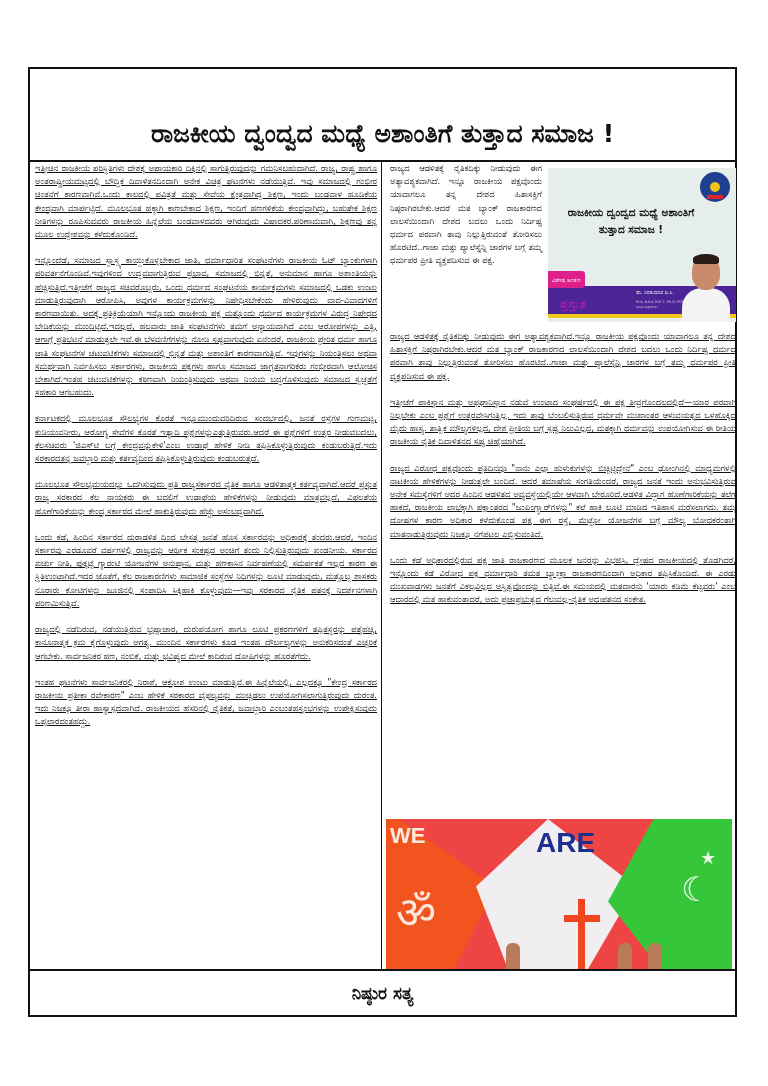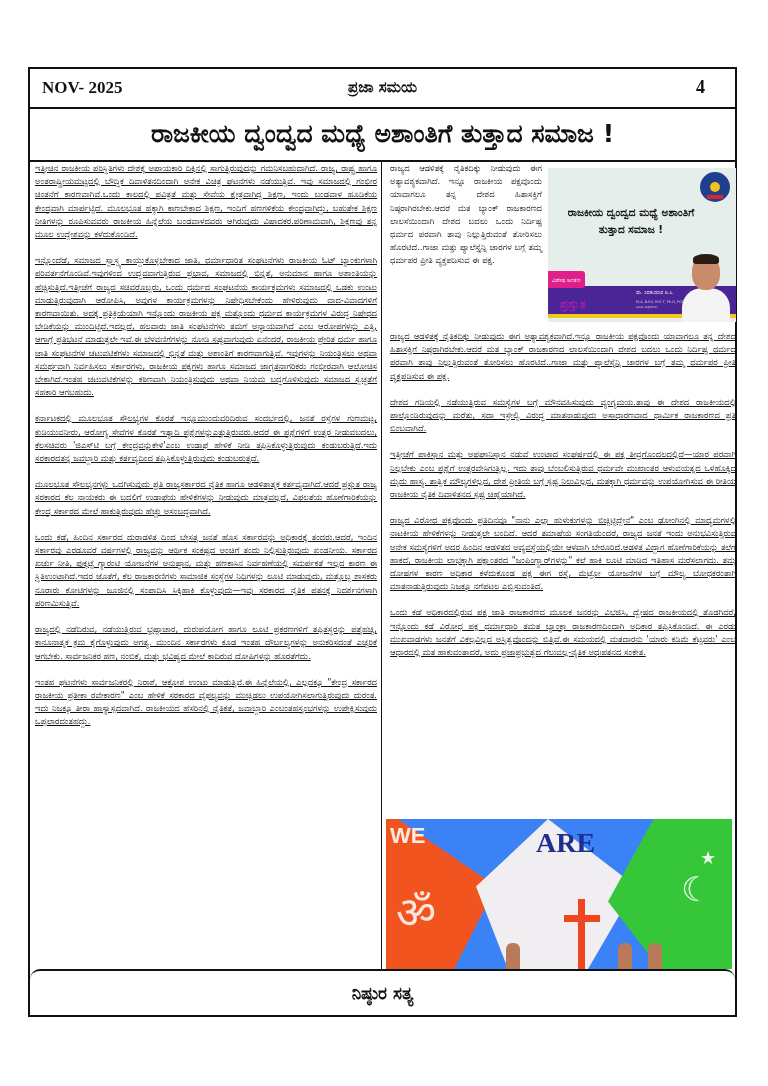--- a/index.html
+++ b/index.html
@@ -25,53 +25,48 @@
   .promo-band { position:absolute; left:0; right:0; bottom:8px; height:28px; background:#4b2595; }
   .promo-band-line { position:absolute; left:0; right:0; bottom:4px; height:4px; background:#f2c81b; }
   .promo-badge { position:absolute; left:0; bottom:34px; background:#e0208a; color:#fff; font-size:6px; padding:2px 4px; border-radius:0 3px 3px 0; }
   .promo-col-name { position:absolute; left:12px; bottom:11px; color:#a21caf; font-weight:bold; font-size:12px; }
   .promo-author { position:absolute; left:88px; bottom:23px; color:#fff; font-size:5px; }
   .promo-author-sub { position:absolute; left:88px; bottom:12px; color:#dcd; font-size:3.5px; line-height:5px; }
   .promo-photo { position:absolute; right:6px; bottom:0; width:48px; height:70px; }
   .promo-photo .head { position:absolute; left:10px; top:4px; width:28px; height:34px; border-radius:45% 45% 45% 45%; background:#c98b6a; }
   .promo-photo .hair { position:absolute; left:11px; top:2px; width:26px; height:10px; border-radius:50% 50% 20% 20%; background:#2a1b14; }
   .promo-photo .body { position:absolute; left:0; top:36px; width:48px; height:34px; border-radius:20px 20px 0 0; background:#f4f4f4; }
-  .news-img { position:absolute; left:356px; bottom:46px; width:346px; height:150px; overflow:hidden; background:#3b82f6; }
+  .news-img { position:absolute; left:356px; bottom:46px; width:346px; height:150px; overflow:hidden; background:#ef4444; }
   .kite { position:absolute; display:flex; align-items:center; justify-content:center; }
   .kite-orange { left:-30px; top:0px; width:140px; height:150px; background:#f1541f; clip-path:polygon(30% 0, 100% 45%, 70% 100%, 0 100%, 0 0); }
   .kite-white { left:90px; top:0; width:160px; height:150px; background:#f1eef1; clip-path:polygon(45% 0, 100% 45%, 70% 100%, 20% 100%, 0 45%); }
   .kite-green { left:222px; top:0; width:130px; height:150px; background:#35c63a; clip-path:polygon(0 55%, 35% 0, 100% 0, 100% 100%, 40% 100%); }
   .kite-word { position:absolute; font-weight:bold; font-family:"Liberation Sans", sans-serif; }
   .w-we { left:4px; top:4px; font-size:22px; color:#fbe9e0; }
-  .w-are { left:150px; top:8px; font-size:28px; color:#1e2f8f;font-family:Liberation Serif, serif; }
+  .w-are { left:150px; top:8px; font-size:28px; color:#1e2f8f; }
   .om { position:absolute; left:10px; top:62px; font-size:44px; color:#fbe6dc; }
   .cross-v { position:absolute; left:192px; top:80px; width:7px; height:70px; background:#f0461f; }
   .cross-h { position:absolute; left:178px; top:96px; width:36px; height:7px; background:#f0461f; }
   .crescent { position:absolute; left:295px; top:50px; font-size:34px; color:#eaf7e6; }
   .star { position:absolute; left:314px; top:28px; font-size:18px; color:#eaf7e6; }
   .hands { position:absolute; bottom:0; width:14px; height:26px; background:#b97a5a; border-radius:6px 6px 0 0; }
-  .footer { position:absolute; left:0; right:0; bottom:0; height:44px; border-top:2px solid #111; display:flex; align-items:center; justify-content:center; font-weight:bold; font-size:17px;border-radius:10px; }
+  .footer { position:absolute; left:0; right:0; bottom:0; height:44px; border-top:2px solid #111; display:flex; align-items:center; justify-content:center; font-weight:bold; font-size:17px; }
 </style>
 </head>
 <body>
 
 <div class="page">
-  <div class="masthead">
-    <span class="mast-date">NOV- 2025</span>
-    <div class="mast-name">ಪ್ರಜಾ ಸಮಯ</div>
-    <span class="mast-page">4</span>
-  </div>
 
   <div class="headline">ರಾಜಕೀಯ ದ್ವಂದ್ವದ ಮಧ್ಯೆ ಅಶಾಂತಿಗೆ ತುತ್ತಾದ ಸಮಾಜ !</div>
 
   <div class="col col-left">
     <p>ಇತ್ತೀಚಿನ ರಾಜಕೀಯ ಪರಿಸ್ಥಿತಿಗಳು ದೇಶಕ್ಕೆ ಅಪಾಯಕಾರಿ ದಿಕ್ಕಿನಲ್ಲಿ ಸಾಗುತ್ತಿರುವುದನ್ನು ಗಮನಿಸಬಹುದಾಗಿದೆ. ರಾಜ್ಯ, ರಾಷ್ಟ್ರ ಹಾಗೂ ಅಂತರಾಷ್ಟ್ರೀಯಮಟ್ಟದಲ್ಲಿ ಬೌದ್ಧಿಕ ದಿವಾಳಿತನದಿಂದಾಗಿ ಅನೇಕ ವಿಚಿತ್ರ ಘಟನೆಗಳು ನಡೆಯುತ್ತಿವೆ. ಇವು ಸಮಾಜದಲ್ಲಿ ಗಂಭೀರ ಚಿಂತನೆಗೆ ಕಾರಣವಾಗಿವೆ.ಒಂದು ಕಾಲದಲ್ಲಿ ಪವಿತ್ರತೆ ಮತ್ತು ಸೇವೆಯ ಕ್ಷೇತ್ರವಾಗಿದ್ದ ಶಿಕ್ಷಣ, ಇಂದು ಬಂಡವಾಳ ಹೂಡಿಕೆಯ ಕೇಂದ್ರವಾಗಿ ಮಾರ್ಪಟ್ಟಿದೆ. ಮೂಲಭೂತ ಹಕ್ಕಾಗಿ ಕಾಣಬೇಕಾದ ಶಿಕ್ಷಣ, ಇಂದಿಗೆ ಹಣಗಳಿಕೆಯ ಕೇಂದ್ರವಾಗಿದ್ದು, ಬಹುತೇಕ ಶಿಕ್ಷಣ ನೀತಿಗಳನ್ನು ರೂಪಿಸುವವರು ರಾಜಕೀಯ ಹಿನ್ನೆಲೆಯ ಬಂಡವಾಳದವರು ಆಗಿರುವುದು ವಿಷಾದಕರ.ಪರಿಣಾಮವಾಗಿ, ಶಿಕ್ಷಣವು ತನ್ನ ಮೂಲ ಉದ್ದೇಶವನ್ನು ಕಳೆದುಕೊಂಡಿದೆ.</p>
     <p>ಇನ್ನೊಂದೆಡೆ, ಸಮಾಜದ ಸ್ವಾಸ್ಥ್ಯ ಕಾಯ್ದುಕೊಳ್ಳಬೇಕಾದ ಜಾತಿ, ಧರ್ಮಾಧಾರಿತ ಸಂಘಟನೆಗಳು ರಾಜಕೀಯ ಓಟ್ ಬ್ಯಾಂಕುಗಳಾಗಿ ಪರಿವರ್ತನೆಗೊಂಡಿವೆ.ಇವುಗಳಿಂದ ಉದ್ಭವವಾಗುತ್ತಿರುವ ಪ್ರಭಾವ, ಸಮಾಜದಲ್ಲಿ ಭಿನ್ನತೆ, ಅನುಮಾನ ಹಾಗೂ ಅಶಾಂತಿಯನ್ನು ಹೆಚ್ಚಿಸುತ್ತಿದೆ.ಇತ್ತೀಚೆಗೆ ರಾಜ್ಯದ ಸಚಿವರೊಬ್ಬರು, ಒಂದು ಧರ್ಮದ ಸಂಘಟನೆಯ ಕಾರ್ಯಕ್ರಮಗಳು ಸಮಾಜದಲ್ಲಿ ಒಡಕು ಉಂಟು ಮಾಡುತ್ತಿರುವುದಾಗಿ ಆರೋಪಿಸಿ, ಅವುಗಳ ಕಾರ್ಯಕ್ರಮಗಳನ್ನು ನಿಷೇಧಿಸಬೇಕೆಂದು ಹೇಳಿರುವುದು ವಾದ-ವಿವಾದಗಳಿಗೆ ಕಾರಣವಾಯಿತು. ಅದಕ್ಕೆ ಪ್ರತಿಕ್ರಿಯೆಯಾಗಿ ಇನ್ನೊಂದು ರಾಜಕೀಯ ಪಕ್ಷ ಮತ್ತೊಂದು ಧರ್ಮದ ಕಾರ್ಯಕ್ರಮಗಳ ವಿರುದ್ಧ ನಿಷೇಧದ ಬೇಡಿಕೆಯನ್ನು ಮುಂದಿಟ್ಟಿದೆ.ಇದಲ್ಲದೆ, ಹಲವಾರು ಜಾತಿ ಸಂಘಟನೆಗಳು ತಮಗೆ ಅನ್ಯಾಯವಾಗಿದೆ ಎಂಬ ಆರೋಪಗಳನ್ನು ಎತ್ತಿ, ಆಗಾಗ್ಗೆ ಪ್ರತಿಭಟನೆ ಮಾಡುತ್ತಲೇ ಇವೆ.ಈ ಬೆಳವಣಿಗೆಗಳನ್ನು ನೋಡಿ ಸ್ಪಷ್ಟವಾಗುವುದು ಏನೆಂದರೆ, ರಾಜಕೀಯ ಪ್ರೇರಿತ ಧರ್ಮ ಹಾಗೂ ಜಾತಿ ಸಂಘಟನೆಗಳ ಚಟುವಟಿಕೆಗಳು ಸಮಾಜದಲ್ಲಿ ಭಿನ್ನತೆ ಮತ್ತು ಅಶಾಂತಿಗೆ ಕಾರಣವಾಗುತ್ತಿವೆ. ಇವುಗಳನ್ನು ನಿಯಂತ್ರಿಸಲು ಅಥವಾ ಸಮರ್ಥವಾಗಿ ನಿರ್ವಹಿಸಲು ಸರ್ಕಾರಗಳು, ರಾಜಕೀಯ ಪಕ್ಷಗಳು ಹಾಗೂ ಸಮಾಜದ ಜಾಗೃತನಾಗರಿಕರು ಗಂಭೀರವಾಗಿ ಆಲೋಚಿಸ ಬೇಕಾಗಿದೆ.ಇಂತಹ ಚಟುವಟಿಕೆಗಳನ್ನು ಕಠಿಣವಾಗಿ ನಿಯಂತ್ರಿಸುವುದು ಅಥವಾ ನಿಯಮ ಬದ್ಧಗೊಳಿಸುವುದು ಸಮಾಜದ ಸ್ವಚ್ಛತೆಗೆ ಸಹಕಾರಿ ಆಗಬಹುದು.</p>
     <p>ಕರ್ನಾಟಕದಲ್ಲಿ ಮೂಲಭೂತ ಸೌಲಭ್ಯಗಳ ಕೊರತೆ ಇನ್ನೂಮುಂದುವರಿದಿರುವ ಸಂದರ್ಭದಲ್ಲಿ, ಜನತೆ ರಸ್ತೆಗಳ ಗುಣಮಟ್ಟ, ಕುಡಿಯುವನೀರು, ಆರೋಗ್ಯ ಸೇವೆಗಳ ಕೊರತೆ ಇತ್ಯಾದಿ ಪ್ರಶ್ನೆಗಳನ್ನುಎತ್ತುತ್ತಿರುವರು.ಆದರೆ ಈ ಪ್ರಶ್ನೆಗಳಿಗೆ ಉತ್ತರ ನೀಡುವಬದಲು, ಕೆಲಸಚಿವರು 'ಜಿಎಸ್‌ಟಿ ಬಗ್ಗೆ ಕೇಂದ್ರವನ್ನುಕೇಳಿ'ಎಂಬ ಉಡಾಫೆ ಹೇಳಿಕೆ ನೀಡಿ ತಪ್ಪಿಸಿಕೊಳ್ಳುತ್ತಿರುವುದು ಕಂಡುಬರುತ್ತಿದೆ.ಇದು ಸರಕಾರದತನ್ನ ಜವಬ್ದಾರಿ ಮತ್ತು ಕರ್ತವ್ಯದಿಂದ ತಪ್ಪಿಸಿಕೊಳ್ಳುತ್ತಿರುವುದು ಕಂಡುಬರುತ್ತದೆ.</p>
-    <p>ಮೂಲಭೂತ ಸೌಲಭ್ಶನಗಳ್ನು ಒದಗಿಸುವುದು ಪ್ರತಿ ರಾಜ್ಯಸರ್ಕಾರದ ನೈತಿಕ ಹಾಗೂ ಆಡಳಿತಾತ್ಮಕ ಕರ್ತವ್ಯವಾಗಿದೆ.ಆದರೆ ಪ್ರಸ್ತುತ ರಾಜ್ಯ ಸರಕಾರದ ಕೆಲ ನಾಯಕರು ಈ ಬದಲಿಗೆ ಉಡಾಫೆಯ ಹೇಳಿಕೆಗಳನ್ನು ನೀಡುವುದು ಮಾತ್ರವಲ್ಲದೆ, ವಿಫಲತೆಯ ಹೊಣೆಗಾರಿಕೆಯನ್ನು ಕೇಂದ್ರ ಸರ್ಕಾರದ ಮೇಲೆ ಹಾಕುತ್ತಿರುವುದು ಹೆಚ್ಚು ಅಸಂಬದ್ಧವಾಗಿದೆ.</p>
+    <p>ಮೂಲಭೂತ ಸೌಲಭ್ಸಮಯದಲ್ನು ಒದಗಿಸುವುದು ಪ್ರತಿ ರಾಜ್ಯಸರ್ಕಾರದ ನೈತಿಕ ಹಾಗೂ ಆಡಳಿತಾತ್ಮಕ ಕರ್ತವ್ಯವಾಗಿದೆ.ಆದರೆ ಪ್ರಸ್ತುತ ರಾಜ್ಯ ಸರಕಾರದ ಕೆಲ ನಾಯಕರು ಈ ಬದಲಿಗೆ ಉಡಾಫೆಯ ಹೇಳಿಕೆಗಳನ್ನು ನೀಡುವುದು ಮಾತ್ರವಲ್ಲದೆ, ವಿಫಲತೆಯ ಹೊಣೆಗಾರಿಕೆಯನ್ನು ಕೇಂದ್ರ ಸರ್ಕಾರದ ಮೇಲೆ ಹಾಕುತ್ತಿರುವುದು ಹೆಚ್ಚು ಅಸಂಬದ್ಧವಾಗಿದೆ.</p>
     <p>ಒಂದು ಕಡೆ, ಹಿಂದಿನ ಸರ್ಕಾರದ ದುರಾಡಳಿತ ದಿಂದ ಬೇಸತ್ತ ಜನತೆ ಹೊಸ ಸರ್ಕಾರವನ್ನು ಅಧಿಕಾರಕ್ಕೆ ತಂದರು.ಆದರೆ, ಇಂದಿನ ಸರ್ಕಾರವು ಎರಡೂವರೆ ವರ್ಷಗಳಲ್ಲಿ ರಾಜ್ಯವನ್ನು ಆರ್ಥಿಕ ಸಂಕಷ್ಟದ ಅಂಚಿಗೆ ತಂದು ನಿಲ್ಲಿಸುತ್ತಿರುವುದು ಖಂಡನೀಯ. ಸರ್ಕಾರದ ಖರ್ಚು ನೀತಿ, ಪುಕ್ಕಟ್ಟೆ ಗ್ಯಾರಂಟಿ ಯೋಜನೆಗಳ ಅನುಷ್ಠಾನ, ಮತ್ತು ಹಣಕಾಸಿನ ನಿರ್ವಹಣೆಯಲ್ಲಿ ಸಮರ್ಪಕತೆ ಇಲ್ಲದ ಕಾರಣ ಈ ಸ್ಥಿತಿಉಂಟಾಗಿದೆ.ಇದರ ಜೊತೆಗೆ, ಕೆಲ ರಾಜಕಾರಣಿಗಳು ಸಾಮಾಜಿಕ ಸಂಸ್ಥೆಗಳ ನಿಧಿಗಳನ್ನು ಲೂಟಿ ಮಾಡುವುದು, ಮತ್ತೊಬ್ಬ ಶಾಸಕರು ನೂರಾರು ಕೋಟಿಗಳನ್ನು ಜೂಜಿನಲ್ಲಿ ಸಂಪಾದಿಸಿ ಸಿಕ್ಕಿಹಾಕಿ ಕೊಳ್ಳುವುದು—ಇವು ಸರಕಾರದ ನೈತಿಕ ಪತನಕ್ಕೆ ನಿದರ್ಶನಗಳಾಗಿ ಪರಿಣಮಿಸುತ್ತಿವೆ.</p>
     <p>ರಾಜ್ಯದಲ್ಲಿ ನಡೆದಿರುವ, ನಡೆಯುತ್ತಿರುವ ಭ್ರಷ್ಟಾಚಾರ, ದುರುಪಯೋಗ ಹಾಗೂ ಲೂಟಿ ಪ್ರಕರಣಗಳಿಗೆ ತಪ್ಪಿತಸ್ಥರನ್ನು ಪತ್ತೆಹಚ್ಚಿ, ಕಾನೂನಾತ್ಮಕ ಕ್ರಮ ಕೈಗೊಳ್ಳುವುದು ಅಗತ್ಯ. ಮುಂದಿನ ಸರ್ಕಾರಗಳು ಕೂಡ ಇಂತಹ ದೌರ್ಬಲ್ಯಗಳನ್ನು ಅನುಕರಿಸದಂತೆ ಎಚ್ಚರಿಕೆ ಆಗಬೇಕು. ಸಾರ್ವಜನಿಕರ ಹಣ, ನಂಬಿಕೆ, ಮತ್ತು ಭವಿಷ್ಯದ ಮೇಲೆ ಕಾದಿರುವ ದೋಷಿಗಳನ್ನು ಹೊರತೆಗೆದು.</p>
     <p>ಇಂತಹ ಘಟನೆಗಳು ಸಾರ್ವಜನಿಕರಲ್ಲಿ ನಿರಾಶೆ, ಆಕ್ರೋಶ ಉಂಟು ಮಾಡುತ್ತಿವೆ.ಈ ಹಿನ್ನೆಲೆಯಲ್ಲಿ, ಎಲ್ಲದಕ್ಕೂ "ಕೇಂದ್ರ ಸರ್ಕಾರದ ರಾಜಕೀಯ ಪ್ರತೀಕಾ ರವೇಕಾರಣ" ಎಂಬ ಹೇಳಿಕೆ ಸರಕಾರದ ವೈಫಲ್ಯವನ್ನು ಮುಚ್ಚಿಡಲು ಉಪಯೋಗಿಸಲಾಗುತ್ತಿರುವುದು ದುರಂತ. ಇದು ನಿಜಕ್ಕೂ ತೀರಾ ಹಾಸ್ಯಾಸ್ಪದವಾಗಿದೆ. ರಾಜಕೀಯದ ಹೆಸರಿನಲ್ಲಿ ನೈತಿಕತೆ, ಜವಾಬ್ದಾರಿ ಎಂಬಂತಹಸ್ತಂಭಗಳನ್ನು ಉಪೇಕ್ಷಿಸುವುದು ಒಪ್ಪಲಾರದಂತಹದ್ದು.</p>
   </div>
 
   <div class="col-divider"></div>
 
   <div class="col col-right">
     <div class="intro-wrap">
       <div class="intro-text">ರಾಜ್ಯದ ಆಡಳಿತಕ್ಕೆ ನೈತಿಕದಿಕ್ಕು ನೀಡುವುದು ಈಗ ಅತ್ಯಾವಶ್ಯಕವಾಗಿದೆ. ಇನ್ನೂ ರಾಜಕೀಯ ಪಕ್ಷವೊಂದು ಯಾವಾಗಲೂ ತನ್ನ ದೇಶದ ಹಿತಾಸಕ್ತಿಗೆ ನಿಷ್ಠರಾಗಿರಬೇಕು.ಆದರೆ ಮತ ಬ್ಯಾಂಕ್ ರಾಜಕಾರಣದ ಲಾಲಸೆಯಿಂದಾಗಿ ದೇಶದ ಬದಲು ಒಂದು ನಿರ್ದಿಷ್ಟ ಧರ್ಮದ ಪರವಾಗಿ ತಾವು ನಿಲ್ಲುತ್ತಿರುವಂತೆ ತೋರಿಸಲು ಹೊರಟಿದೆ..ಗಾಜಾ ಮತ್ತು ಪ್ಯಾಲೆಸ್ತೈನ್ನಿ ಚಾರಗಳ ಬಗ್ಗೆ ತಮ್ಮ ಧರ್ಮಪರ ಪ್ರೀತಿ ವ್ಯಕ್ತಪಡಿಸುವ ಈ ಪಕ್ಷ.</div>
@@ -91,21 +86,20 @@
           <div>ಹಿರಿಯ ಪತ್ರಕರ್ತರು</div>
         </div>
         <div class="promo-photo">
           <div class="body"></div>
             <div class="head"></div>
             <div class="hair"></div>
         </div>
       </div>
     </div>
     <p>ರಾಜ್ಯದ ಆಡಳಿತಕ್ಕೆ ನೈತಿಕದಿಕ್ಕು ನೀಡುವುದು ಈಗ ಅತ್ಯಾವಶ್ಯಕವಾಗಿದೆ.ಇನ್ನೂ ರಾಜಕೀಯ ಪಕ್ಷವೊಂದು ಯಾವಾಗಲೂ ತನ್ನ ದೇಶದ ಹಿತಾಸಕ್ತಿಗೆ ನಿಷ್ಠರಾಗಿರಬೇಕು.ಆದರೆ ಮತ ಬ್ಯಾಂಕ್ ರಾಜಕಾರಣದ ಲಾಲಸೆಯಿಂದಾಗಿ ದೇಶದ ಬದಲು ಒಂದು ನಿರ್ದಿಷ್ಟ ಧರ್ಮದ ಪರವಾಗಿ ತಾವು ನಿಲ್ಲುತ್ತಿರುವಂತೆ ತೋರಿಸಲು ಹೊರಟಿದೆ..ಗಾಜಾ ಮತ್ತು ಪ್ಯಾಲೆಸ್ತೈನ್ನಿ ಚಾರಗಳ ಬಗ್ಗೆ ತಮ್ಮ ಧರ್ಮಪರ ಪ್ರೀತಿ ವ್ಯಕ್ತಪಡಿಸುವ ಈ ಪಕ್ಷ.</p>
-    <p>ದೇಶದ ಗಡಿಯಲ್ಲಿ ನಡೆಯುತ್ತಿರುವ ಸಮಸ್ಯೆಗಳ ಬಗ್ಗೆ ಮೌನವಹಿಸುವುದು ವ್ಯಂಗ್ಯಮಯ.ತಾವು ಈ ದೇಶದ ರಾಜಕೀಯದಲ್ಲಿ ಪಾಲ್ಗೊಂಡಿರುವುದನ್ನು ಮರೆತು, ಸದಾ ಇಸ್ರೇಲ್ವಿ ವಿರುದ್ಧ ಮಾತನಾಡುವುದು ಅಸಾಧಾರಣವಾದ ಧಾರ್ಮಿಕ ರಾಜಕಾರಣದ ಪ್ರತಿ ಬಿಂಬವಾಗಿದೆ.</p>
     <p>ಇತ್ತೀಚೆಗೆ ಪಾಕಿಸ್ತಾನ ಮತ್ತು ಅಫಘಾನಿಸ್ತಾನ ನಡುವೆ ಉಂಟಾದ ಸಂಘರ್ಷದಲ್ಲಿ ಈ ಪಕ್ಷ ತೀವ್ರಗೊಂದಲದಲ್ಲಿದೆ—ಯಾರ ಪರವಾಗಿ ನಿಲ್ಲಬೇಕು ಎಂಬ ಪ್ರಶ್ನೆಗೆ ಉತ್ತರವೇಸಿಗುತ್ತಿಲ್ಲ. ಇದು ತಾವು ಬೆಂಬಲಿಸುತ್ತಿರುವ ಧರ್ಮವೇ ಮುಖಾಂತರ ಆಳುವಯತ್ನದ ಒಳಹೊಕ್ಕಿದ ಮೃದು ಹಾಸ್ಯ. ತಾತ್ವಿಕ ಮೌಲ್ಯಗಳಿಲ್ಲದ, ದೇಶ ಪ್ರೀತಿಯ ಬಗ್ಗೆ ಸ್ಪಷ್ಟ ನಿಲುವಿಲ್ಲದ, ಮತಕ್ಕಾಗಿ ಧರ್ಮವನ್ನು ಉಪಯೋಗಿಸುವ ಈ ರೀತಿಯ ರಾಜಕೀಯ ನೈತಿಕ ದಿವಾಳಿತನದ ಸ್ಪಷ್ಟ ಚಿಹ್ನೆಯಾಗಿದೆ.</p>
     <p>ರಾಜ್ಯದ ವಿರೋಧ ಪಕ್ಷವೊಂದು ಪ್ರತಿದಿನವೂ "ನಾನು ಎಲ್ಲಾ ಹುಳುಕುಗಳನ್ನು ಬಿಚ್ಚಿಟ್ಟಿದ್ದೇನೆ" ಎಂಬ ಢೋಂಗಿನಲ್ಲಿ ಮಾಧ್ಯಮಗಳಲ್ಲಿ ನಾಟಕೀಯ ಹೇಳಿಕೆಗಳನ್ನು ನೀಡುತ್ತಲೇ ಬಂದಿದೆ. ಆದರೆ ತಮಾಷೆಯ ಸಂಗತಿಯೆಂದರೆ, ರಾಜ್ಯದ ಜನತೆ ಇಂದು ಅನುಭವಿಸುತ್ತಿರುವ ಅನೇಕ ಸಮಸ್ಯೆಗಳಿಗೆ ಅದರ ಹಿಂದಿನ ಆಡಳಿತದ ಅವ್ಯವಸ್ಥೆಯಲ್ಲಿಯೇ ಆಳವಾಗಿ ಬೇರೂರಿದೆ.ಆಡಳಿತ ವಿದ್ದಾಗ ಹೊಣೆಗಾರಿಕೆಯನ್ನು ತಲೆಗೆ ಹಾಕದೆ, ರಾಜಕೀಯ ಲಾಭಕ್ಕಾಗಿ ಪಕ್ಷಾಂತರದ "ಜಂಪಿಂಗ್ಸ್ಟಾರ್‌ಗಳನ್ನು" ಕಲೆ ಹಾಕಿ ಲೂಟಿ ಮಾಡಿದ ಇತಿಹಾಸ ಮರೆಸಲಾಗದು. ತಮ್ಮ ದೋಷಗಳ ಕಾರಣ ಅಧಿಕಾರ ಕಳೆದುಕೊಂಡ ಪಕ್ಷ ಈಗ ರಸ್ತೆ, ಮೆಟ್ರೋ ಯೋಜನೆಗಳ ಬಗ್ಗೆ ಮೌಲ್ಯ ಬೋಧಕರಂತಾಗಿ ಮಾತನಾಡುತ್ತಿರುವುದು ನಿಜಕ್ಕೂ ನಗೆಪಟಲ ಎಬ್ಬಿಸುವಂತಿದೆ.</p>
     <p>ಒಂದು ಕಡೆ ಅಧಿಕಾರದಲ್ಲಿರುವ ಪಕ್ಷ ಜಾತಿ ರಾಜಕಾರಣದ ಮೂಲಕ ಜನರನ್ನು ವಿಭಜಿಸಿ, ದ್ವೇಷದ ರಾಜಕೀಯದಲ್ಲಿ ತೊಡಗಿದರೆ, ಇನ್ನೊಂದು ಕಡೆ ವಿರೋಧ ಪಕ್ಷ ಧರ್ಮಾಧಾರಿ ತಮತ ಬ್ಯಾಂಕ್ರಾ ರಾಜಕಾರಣದಿಂದಾಗಿ ಅಧಿಕಾರ ತಪ್ಪಿಸಿಕೊಂಡಿದೆ. ಈ ಎರಡು ಮುಖವಾಡಗಳು ಜನತೆಗೆ ವಿಕಲ್ಪವಿಲ್ಲದ ಅಸ್ತಿತ್ವವೊಂದನ್ನು ಬಿತ್ತಿವೆ.ಈ ಸಮಯದಲ್ಲಿ ಮತದಾರನು 'ಯಾರು ಕಡಿಮೆ ಕೆಟ್ಟವರು' ಎಂಬ ಆಧಾರದಲ್ಲಿ ಮತ ಹಾಕುವಂತಾದರೆ, ಅದು ಪ್ರಜಾಪ್ರಭುತ್ವದ ಗೆಲುವಲ್ಲ-ನೈತಿಕ ಅಧಃಪತನದ ಸಂಕೇತ.</p>
   </div>
 
   <div class="news-img">
     <div class="kite kite-orange"></div>
     <div class="kite kite-white"></div>
     <div class="kite kite-green"></div>
     <span class="kite-word w-we">WE</span>

